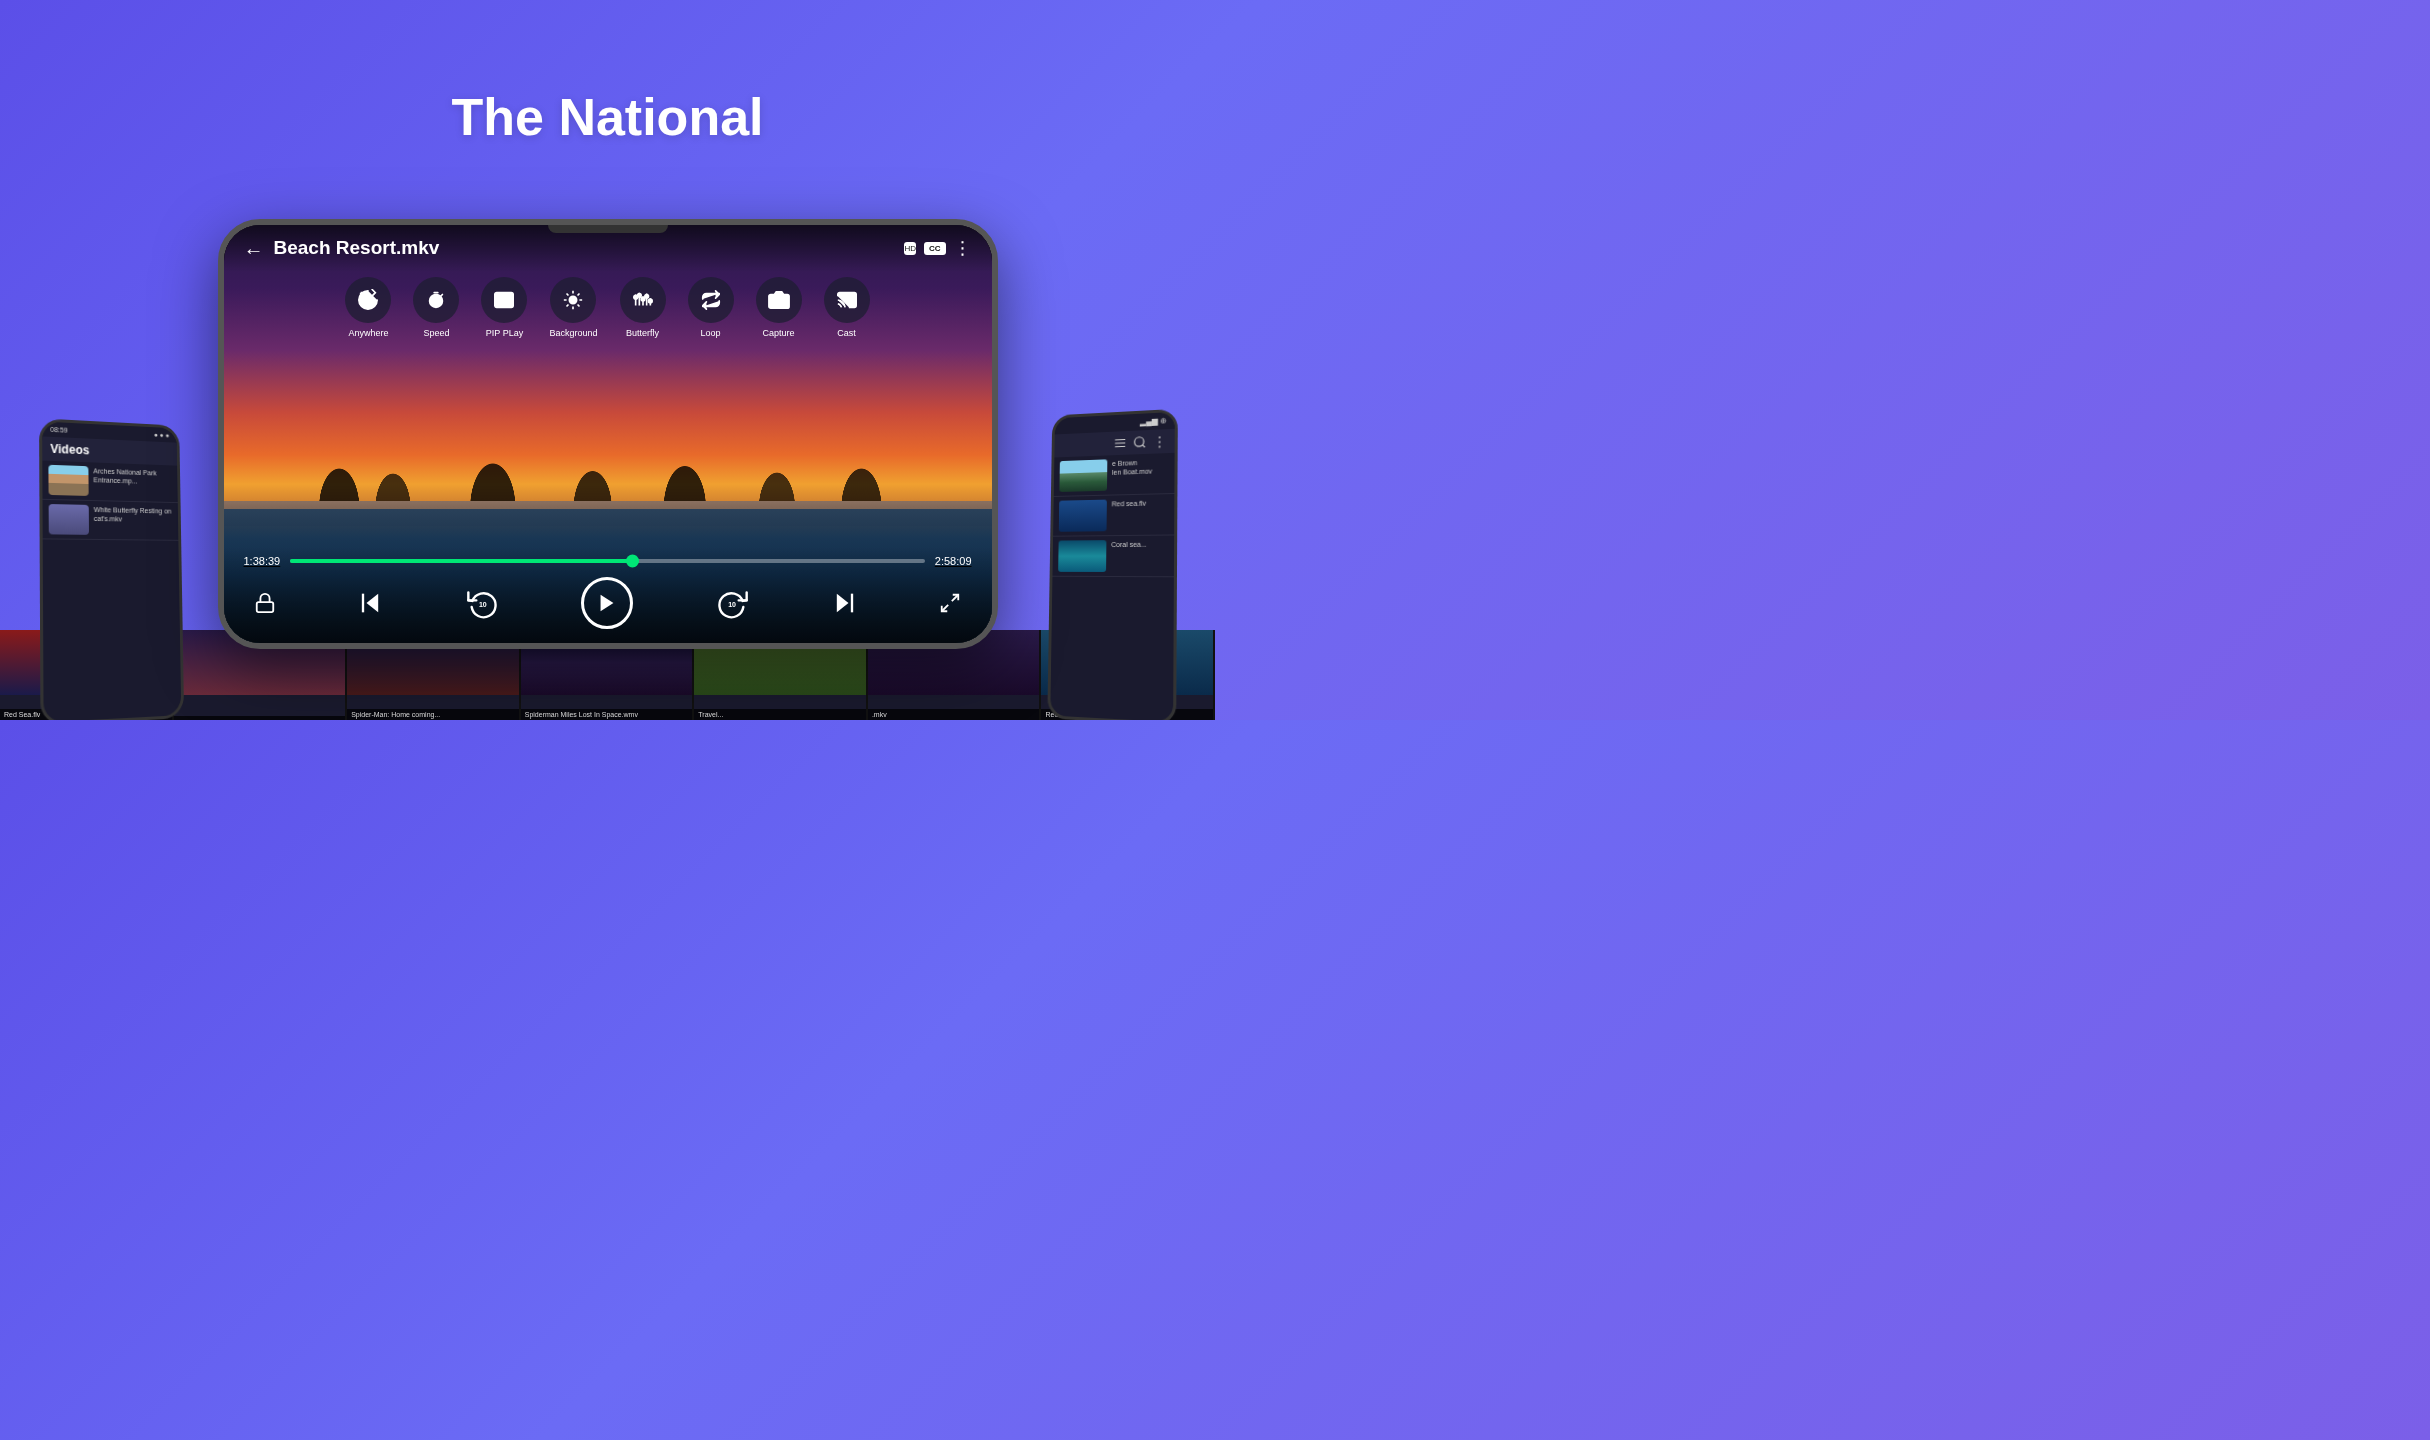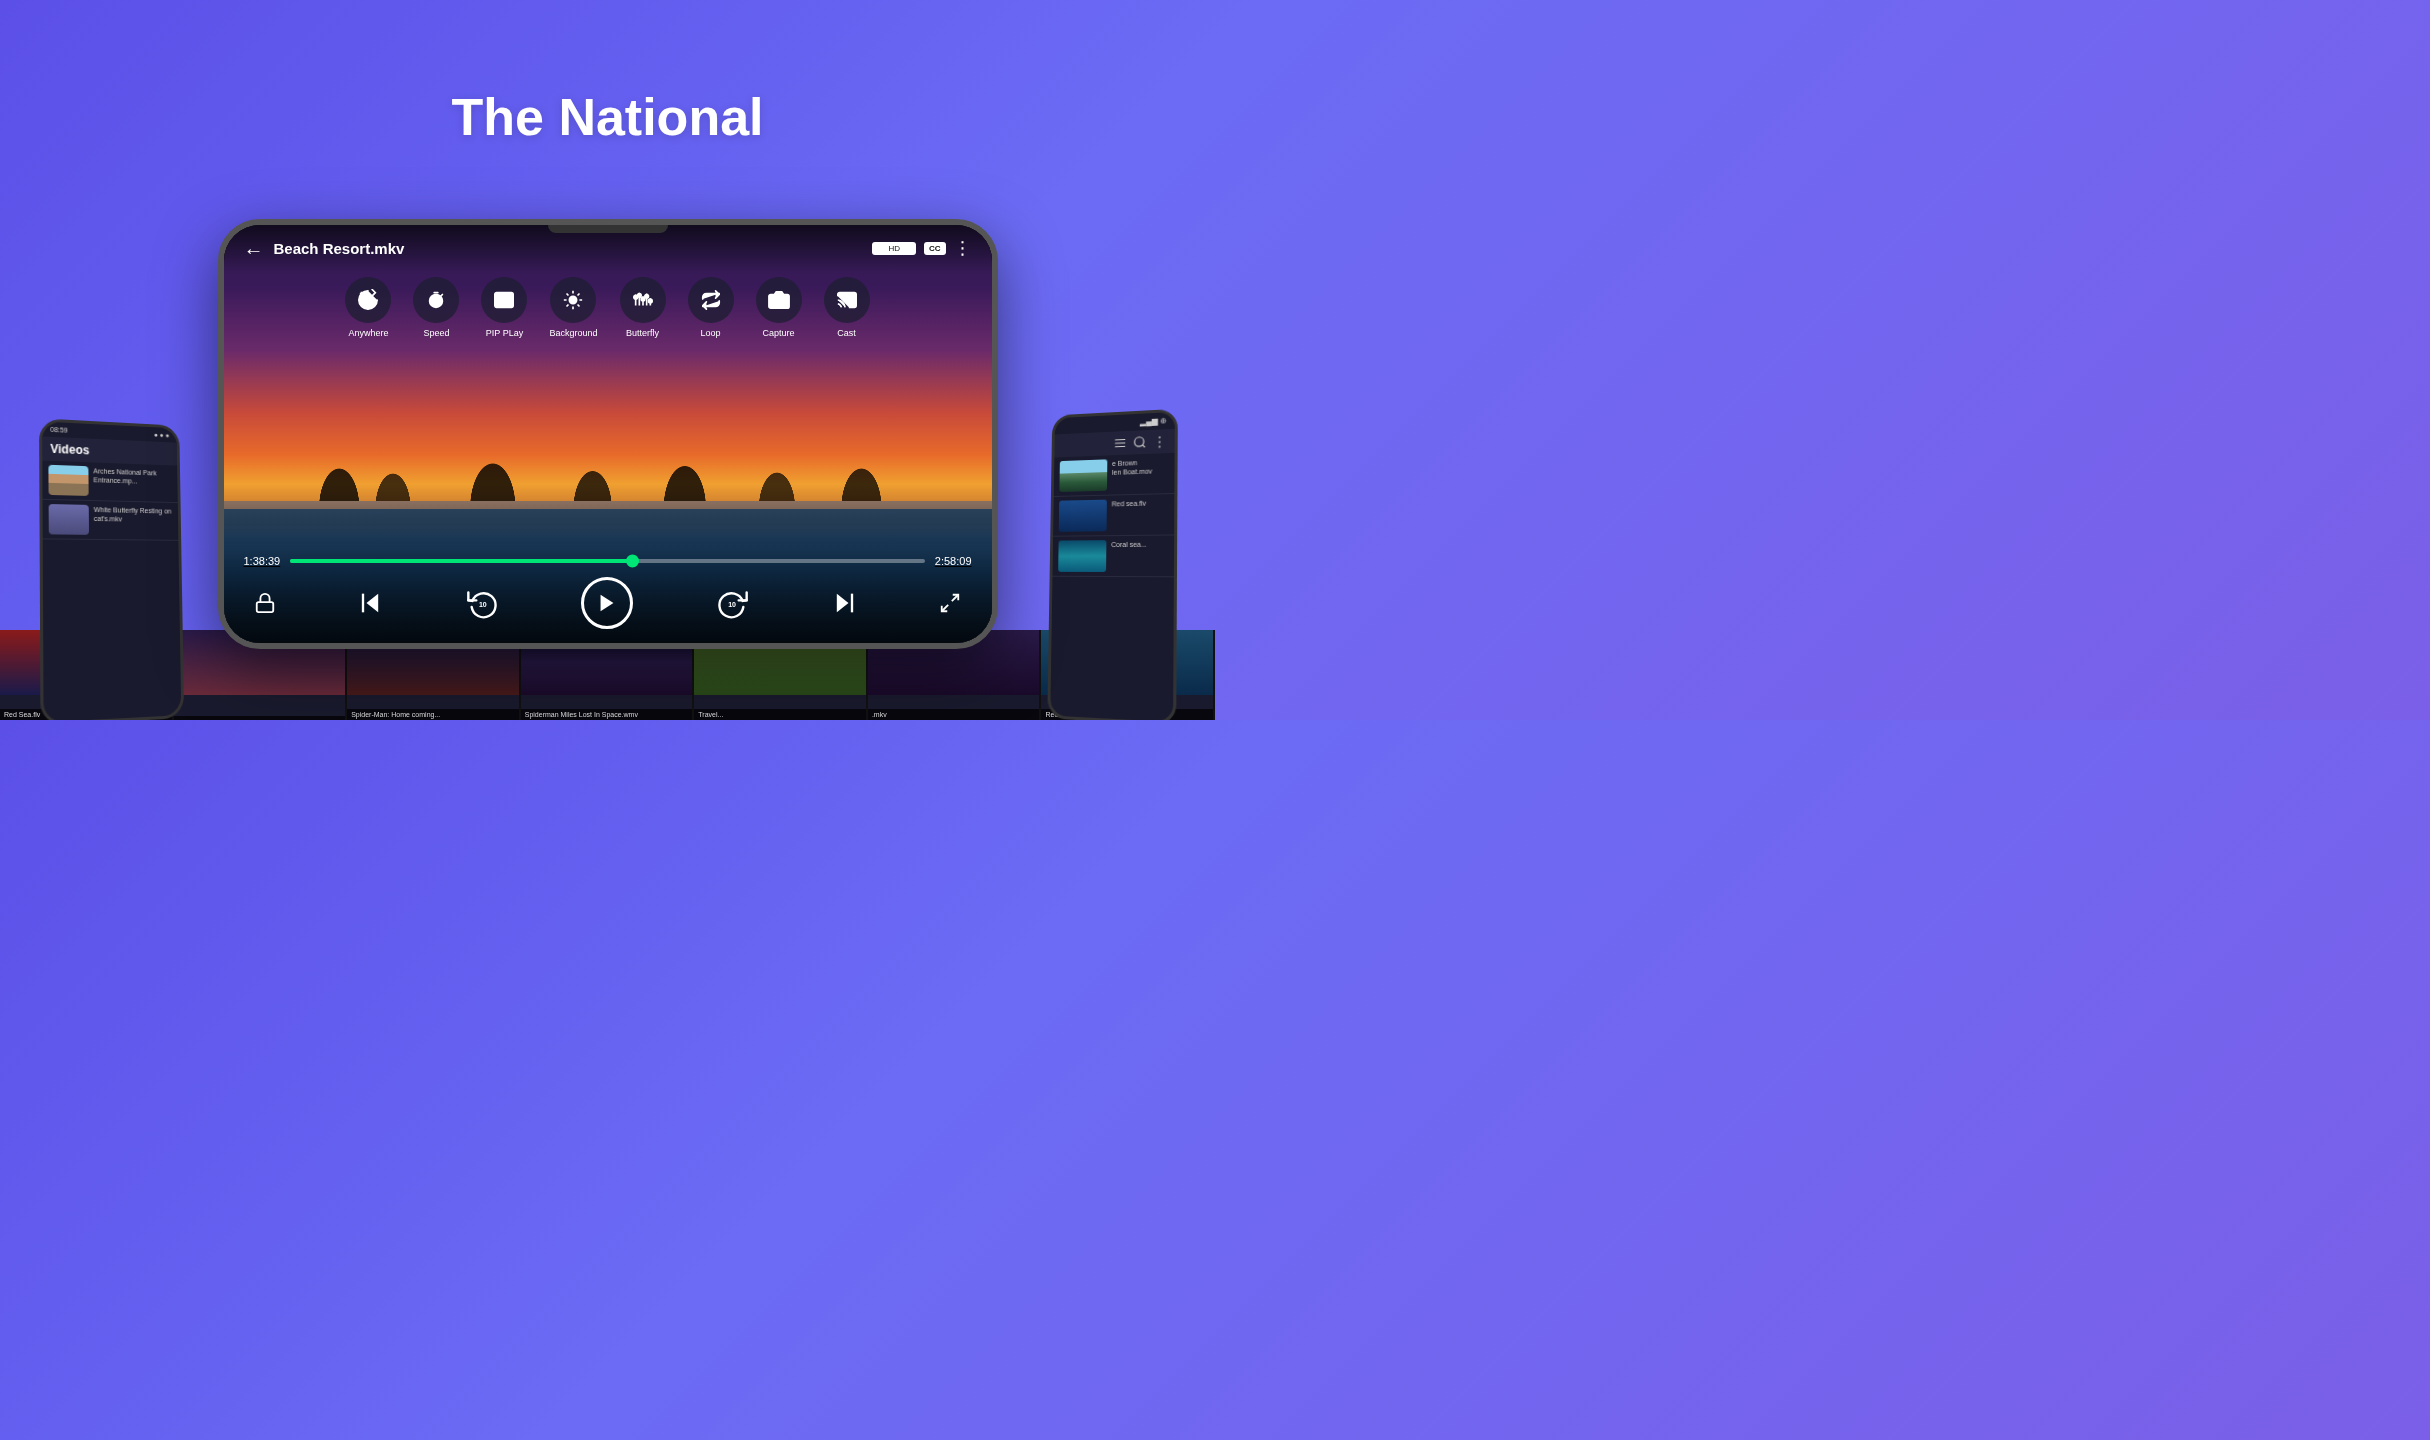--- a/index.html
+++ b/index.html
@@ -229,36 +229,36 @@
     }
 
     .back-arrow {
       color: white;
       font-size: 20px;
       font-weight: bold;
     }
 
     .video-title {
       color: white;
-      font-size: 15px;
+      font-size: 19px;
       font-weight: bold;
     }
 
     .topbar-right {
       display: flex;
       align-items: center;
       gap: 8px;
     }
 
     .badge-hd {
       background: white;
       color: #111;
       font-size: 8px;
       font-weight: 400;
-      padding: 2px 16px;
+      padding: 2px 0;
       border-radius: 3px;
     }
 
     .badge-cc {
       background: white;
       color: #111;
       font-size: 8px;
       font-weight: 900;
       padding: 2px 5px;
       border-radius: 3px;

